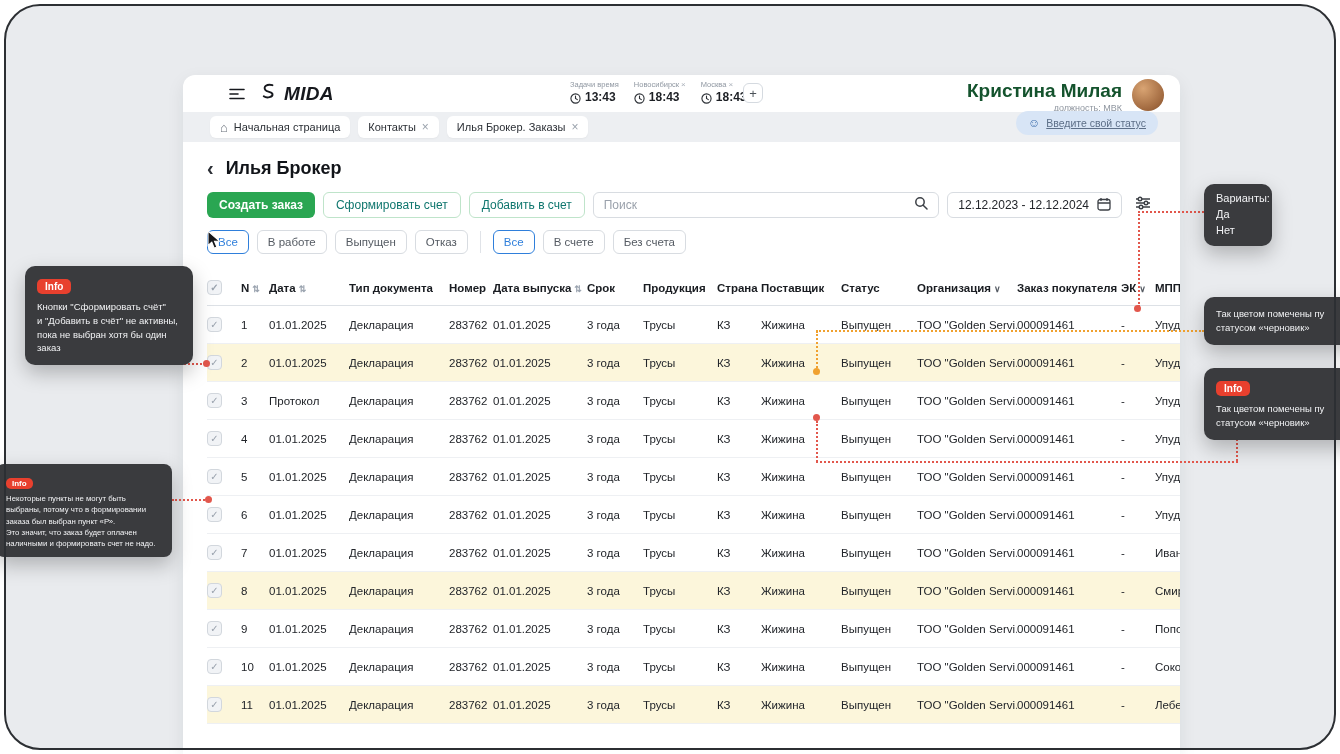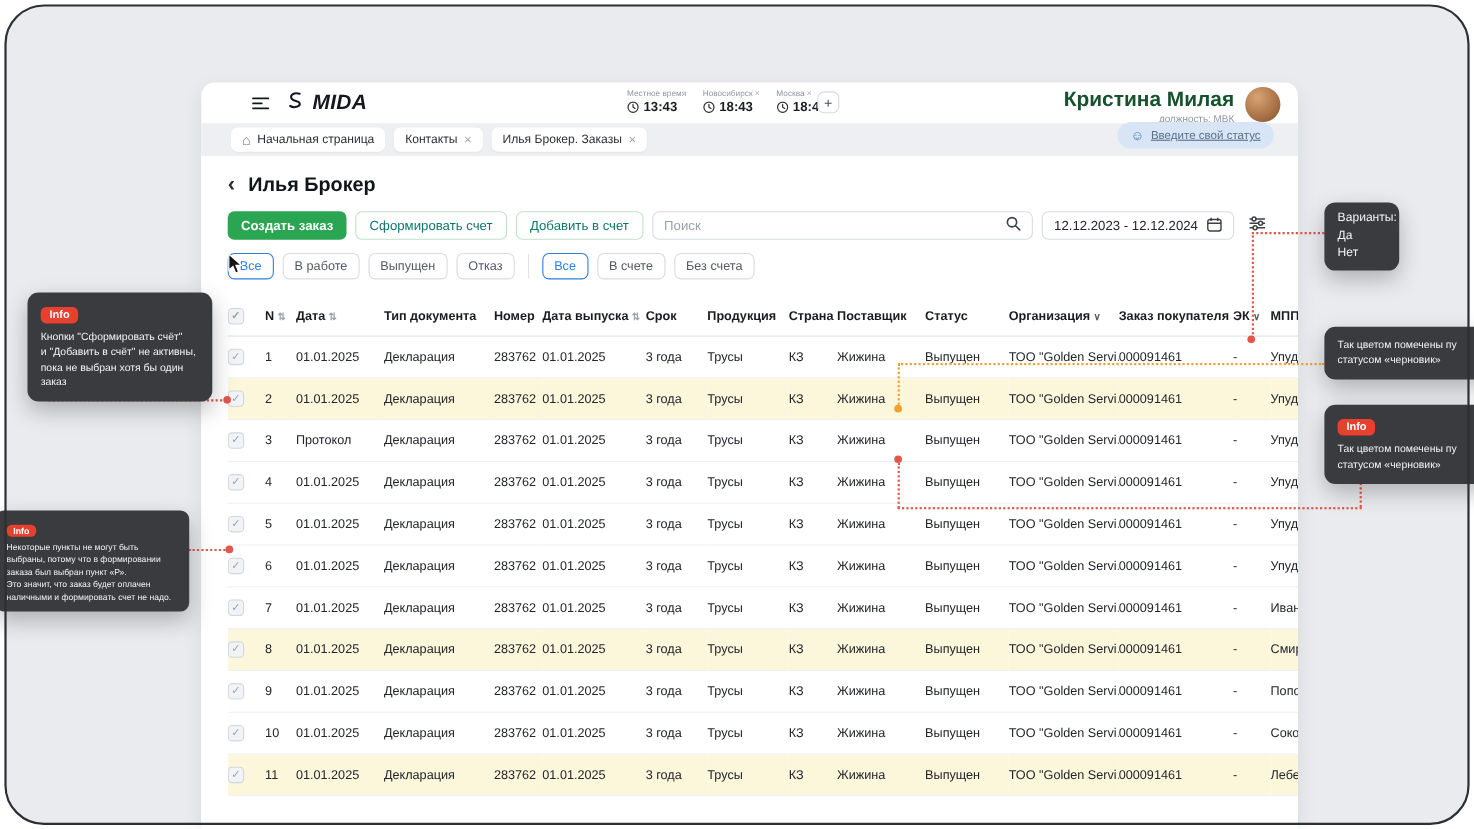--- a/index.html
+++ b/index.html
@@ -11,21 +11,21 @@
   .app{position:absolute;left:183px;top:75px;width:997px;height:679px;background:#fff;
     border-radius:12px 12px 0 0;box-shadow:0 6px 18px rgba(25,32,44,.08);z-index:10}
   .app-header{position:relative;height:37px;display:flex;align-items:center;padding-left:46px}
   .burger{display:flex;align-items:center}
   .logo{display:flex;align-items:center;gap:6px;margin-left:14px}
   .logo-text{font-size:19px;font-weight:800;font-style:italic;color:#16181d;letter-spacing:.3px}
   .time-zones{position:absolute;left:387px;top:5px;display:flex;gap:15px}
   .time-item{display:flex;flex-direction:column;gap:1px}
   .time-label{font-size:7.5px;color:#8f97a1;white-space:nowrap}
   .time-x{margin-left:2px;color:#aab1ba;cursor:pointer;font-size:8px}
-  .time-row{display:flex;align-items:center;gap:4px}
+  .time-row{display:flex;align-items:flex-end;gap:4px}
   .time-val{font-size:12px;font-weight:700;color:#1c1f24}
   .add-tz{position:absolute;left:560px;top:8px;width:20px;height:20px;border:1px solid #d5dae0;border-radius:6px;
     display:flex;align-items:center;justify-content:center;font-size:13px;color:#4b5158;background:#fff;cursor:pointer}
   .user{position:absolute;right:58px;top:5px;text-align:right}
   .user-name{font-size:19px;font-weight:700;color:#14532d;white-space:nowrap}
   .user-pos{font-size:9px;color:#8e959f;margin-top:1px}
   .avatar{position:absolute;right:16px;top:4px;width:32px;height:32px;border-radius:50%;
     background:radial-gradient(circle at 35% 30%,#d9a473,#a0683e 70%,#7c4b28);box-shadow:0 0 0 2px #fff}
   .status-pill{position:absolute;right:22px;top:36px;height:24px;background:#d8e5f6;border-radius:12px;
     display:flex;align-items:center;gap:6px;padding:0 12px;z-index:6}
@@ -116,21 +116,21 @@
     <div class="logo">
       <span>
         <svg width="19" height="19" viewBox="0 0 24 24">
             <path d="M17 4 C10 2, 5 6, 8 10 C10 13, 16 12, 17 15 C18 19, 10 21, 6 18" fill="none" stroke="#16181d" stroke-width="2.4" stroke-linecap="round"></path>
           </svg>
       </span>
       <span class="logo-text">MIDA</span>
     </div>
     <div class="time-zones">
         <div class="time-item">
-          <div class="time-label">Местное время</div>
+          <div class="time-label">Задачи время</div>
           <div class="time-row">
             <svg width="11" height="11" viewBox="0 0 12 12">
               <circle cx="6" cy="6" r="5" fill="none" stroke="#2b2f35" stroke-width="1.2"></circle>
               <path d="M6 3.2 V6 L8 7.2" fill="none" stroke="#2b2f35" stroke-width="1.2" stroke-linecap="round"></path>
             </svg>
             <span class="time-val">13:43</span>
           </div>
         </div>
         <div class="time-item">
           <div class="time-label">Новосибирск<span class="time-x">×</span></div>

